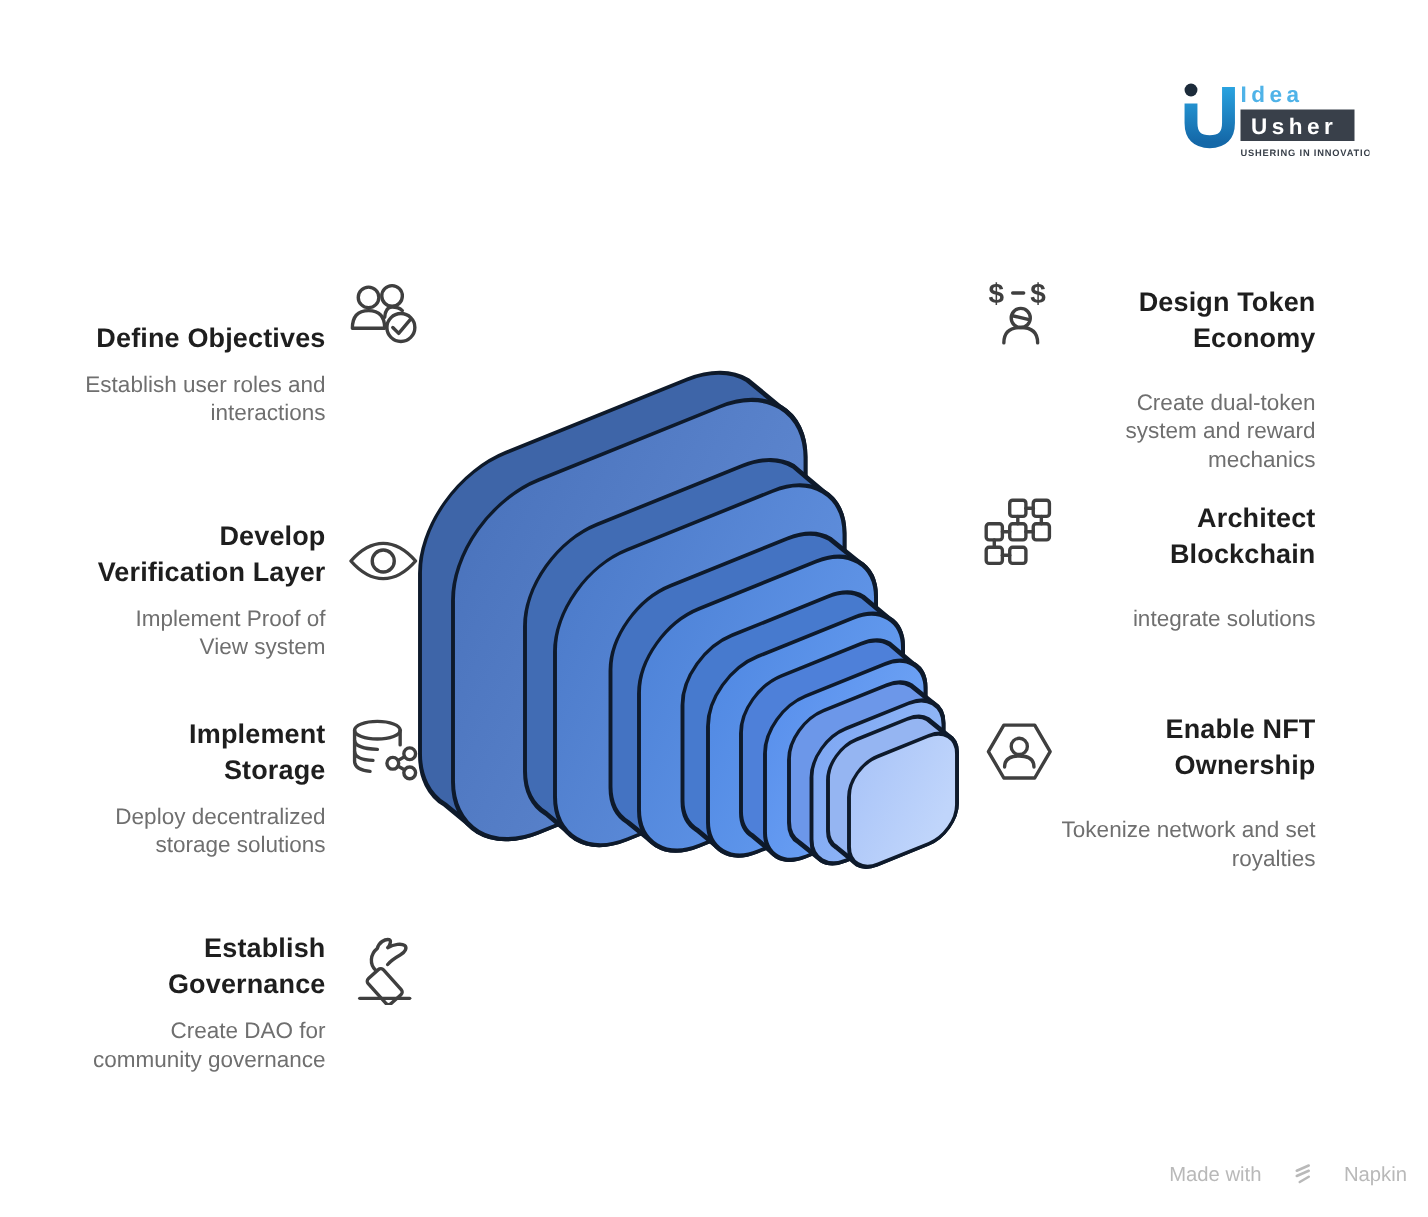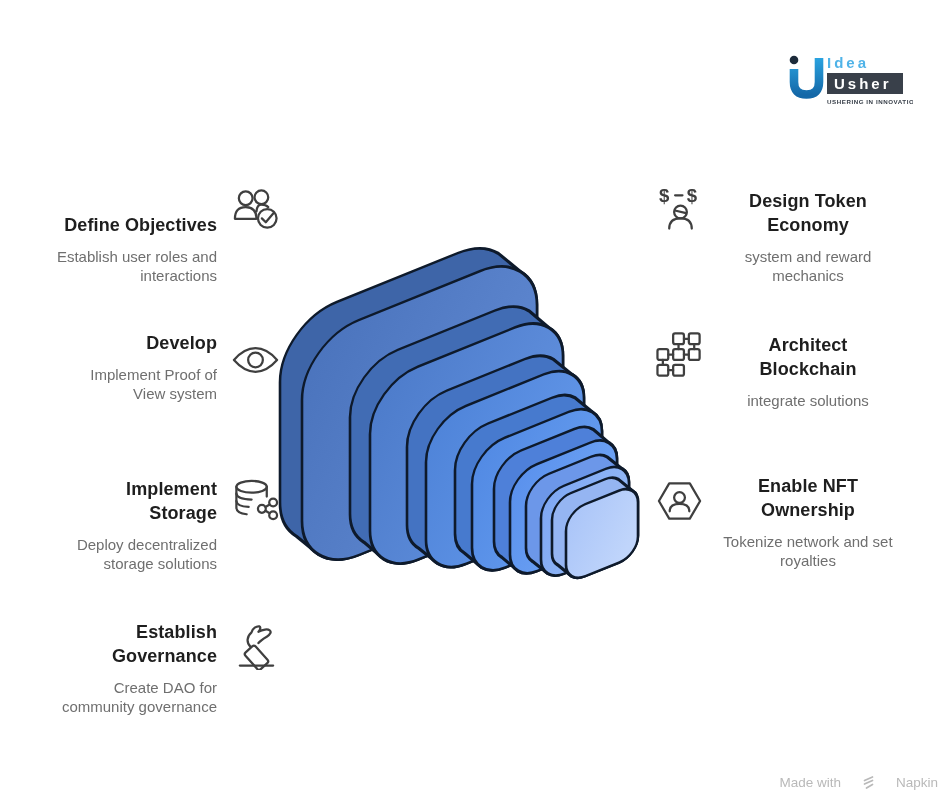--- a/index.html
+++ b/index.html
@@ -10,21 +10,21 @@
   
   #stack-svg{position:absolute;left:0;top:0;}
   
   .step{position:absolute;display:flex;align-items:flex-start;}
   .step .text{display:flex;flex-direction:column;}
   .step.left{left:0;padding-left:27px;}
   .step.left .text{width:190px;text-align:right;order:0;}
   .step.left .icon{order:1;margin-left:14px;}
   .step.right{left:656px;}
   .step.right .icon{order:0;}
-  .step.right .text{order:1;margin-left:17px;width:172px;text-align:center;}
+  .step.right .text{order:1;width:172px;text-align:right;gap:12px;}
   .title{font-size:18px;font-weight:700;color:#1E1E1E;line-height:24px;letter-spacing:.1px;}
   .sub{margin-top:10px;font-size:15px;color:#6F6F6F;line-height:19px;}
   .icon{width:49px;height:50px;flex:0 0 49px;}
   .icon svg{width:49px;height:50px;display:block;}
   .icon .st{fill:none;stroke:#3F3F3F;stroke-width:2.3;stroke-linecap:round;stroke-linejoin:round;}
   .icon text{font-family:"Liberation Sans",sans-serif;}
   
   .logo{position:absolute;left:787px;top:53px;width:126px;height:58px;}
   
   .footer{
@@ -115,24 +115,25 @@
         <circle class="st" cx="15" cy="12" r="7"></circle>
         <circle class="st" cx="31" cy="11" r="7"></circle>
         <path class="st" d="M4,33 L26,33 Q26,21 15,21 Q4,21 4,33 Z"></path>
         <path class="st" d="M26,25.5 Q26.5,18.5 31,18.5 Q35.5,18.5 38,21"></path>
         <circle class="st" cx="37" cy="32.5" r="9.5"></circle>
         <path class="st" d="M31.5,32.5 L35.5,36.5 L43.5,27"></path>
       </svg>
     </div>
   </div>
 
-  <div class="step left" style="top:331px">
+  <div class="step left" style="top:345px">
     <div class="text">
       <div class="title">
         <div>Develop</div>
+        <div>Verification Layer</div>
       </div>
       <div class="sub">
         <div>Implement Proof of</div>
         <div>View system</div>
         <div></div>
       </div>
     </div>
     <div class="icon" style="margin-top:4px">
       <svg viewBox="0 0 50 50">
         <path class="st" d="M3,25 Q13.5,13 25,13 Q36.5,13 47,25 Q36.5,37 25,37 Q13.5,37 3,25 Z"></path>
@@ -200,20 +201,21 @@
         <line class="st" x1="19.3" y1="25.5" x2="30.7" y2="28.2"></line>
         <path class="st" d="M13.5,44 Q13.5,33.5 25,33.5 Q36.5,33.5 36.5,44"></path>
       </svg>
     </div>
     <div class="text">
       <div class="title">
         <div>Design Token</div>
         <div>Economy</div>
       </div>
       <div class="sub">
+        <div>Create dual-token</div>
         <div>system and reward</div>
         <div>mechanics</div>
       </div>
     </div>
   </div>
 
   <div class="step right" style="top:333px">
     <div class="icon" style="margin-top:-2px">
       <svg viewBox="0 0 50 50">
         <rect class="st" x="17.5" y="2" width="11" height="11" rx="2"></rect>

